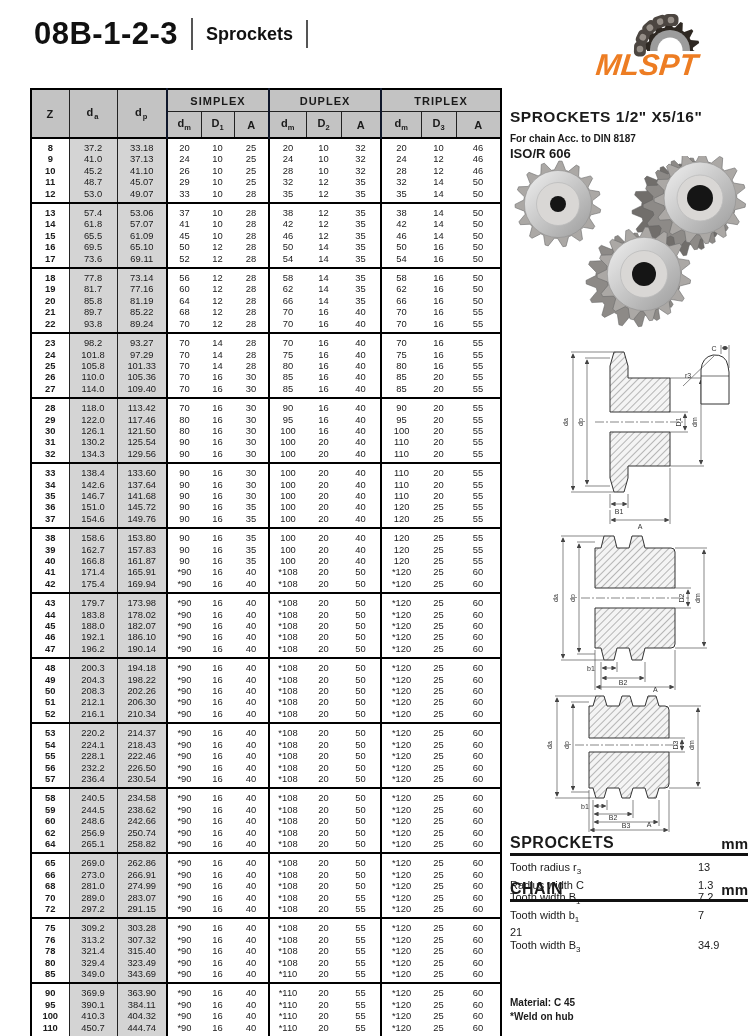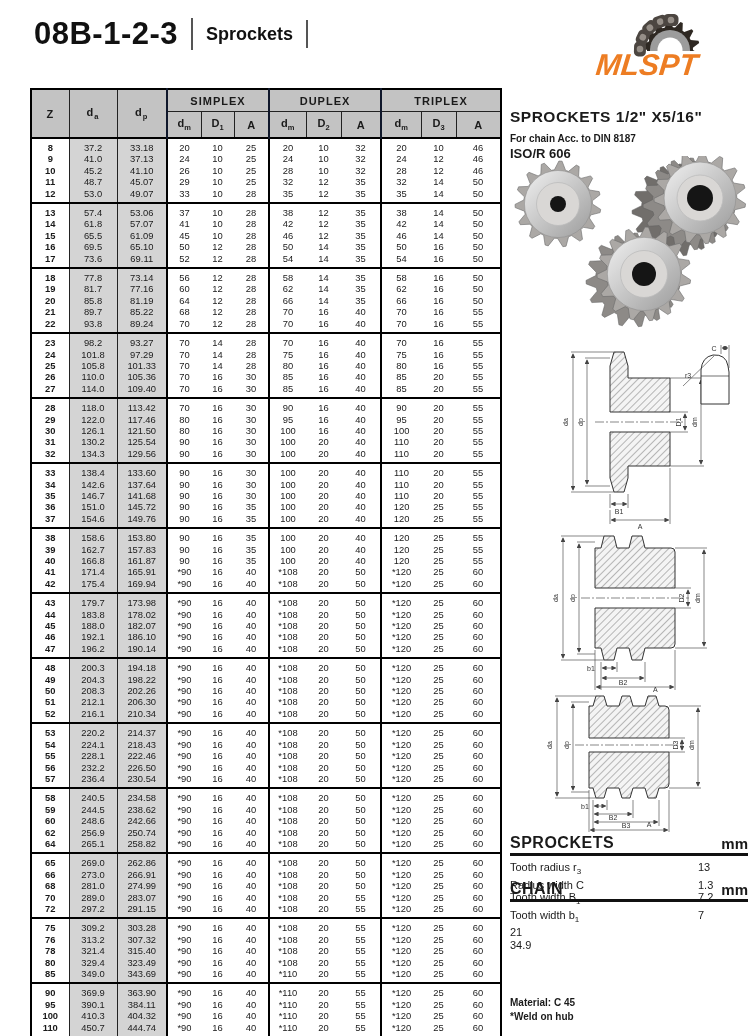--- a/index.html
+++ b/index.html
@@ -1336,20 +1336,21 @@
         <span class="val">7.2</span>
       </div>
       <div class="spec-row">
         <span class="lab">Tooth width b<sub>1</sub></span>
         <span class="val">7</span>
       </div>
       <div class="spec-row">
         <span class="val">21</span>
       </div>
       <div class="spec-row">
+        <span class="lab">Tooth width B<sub>3</sub></span>
         <span class="val">34.9</span>
       </div>
     </div>
 </div>
 
 <div class="spec" id="spec2">
   <div class="spec-head">
     <span class="spec-title">CHAIN</span>
     <span class="spec-unit">mm</span>
   </div>

